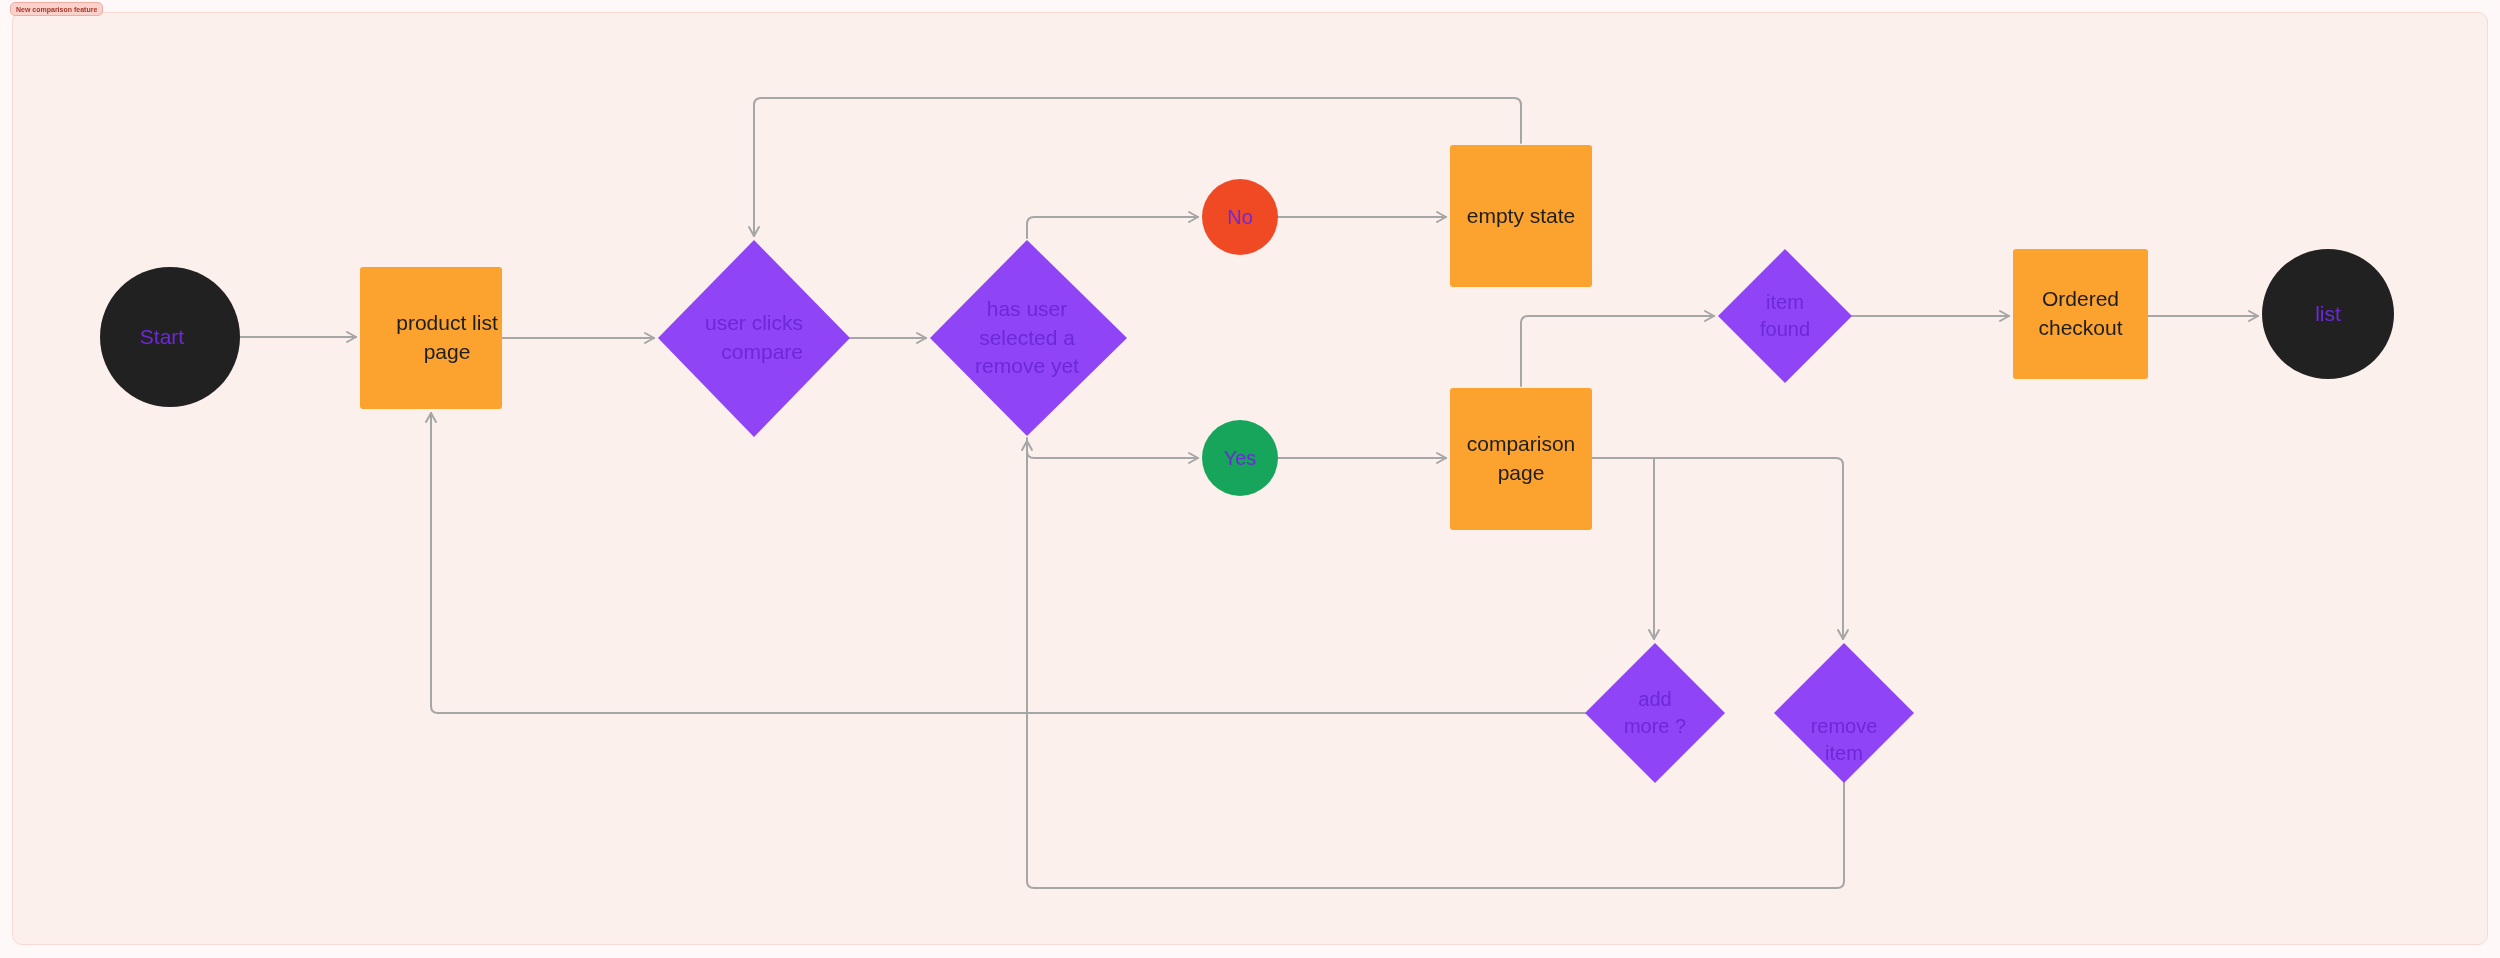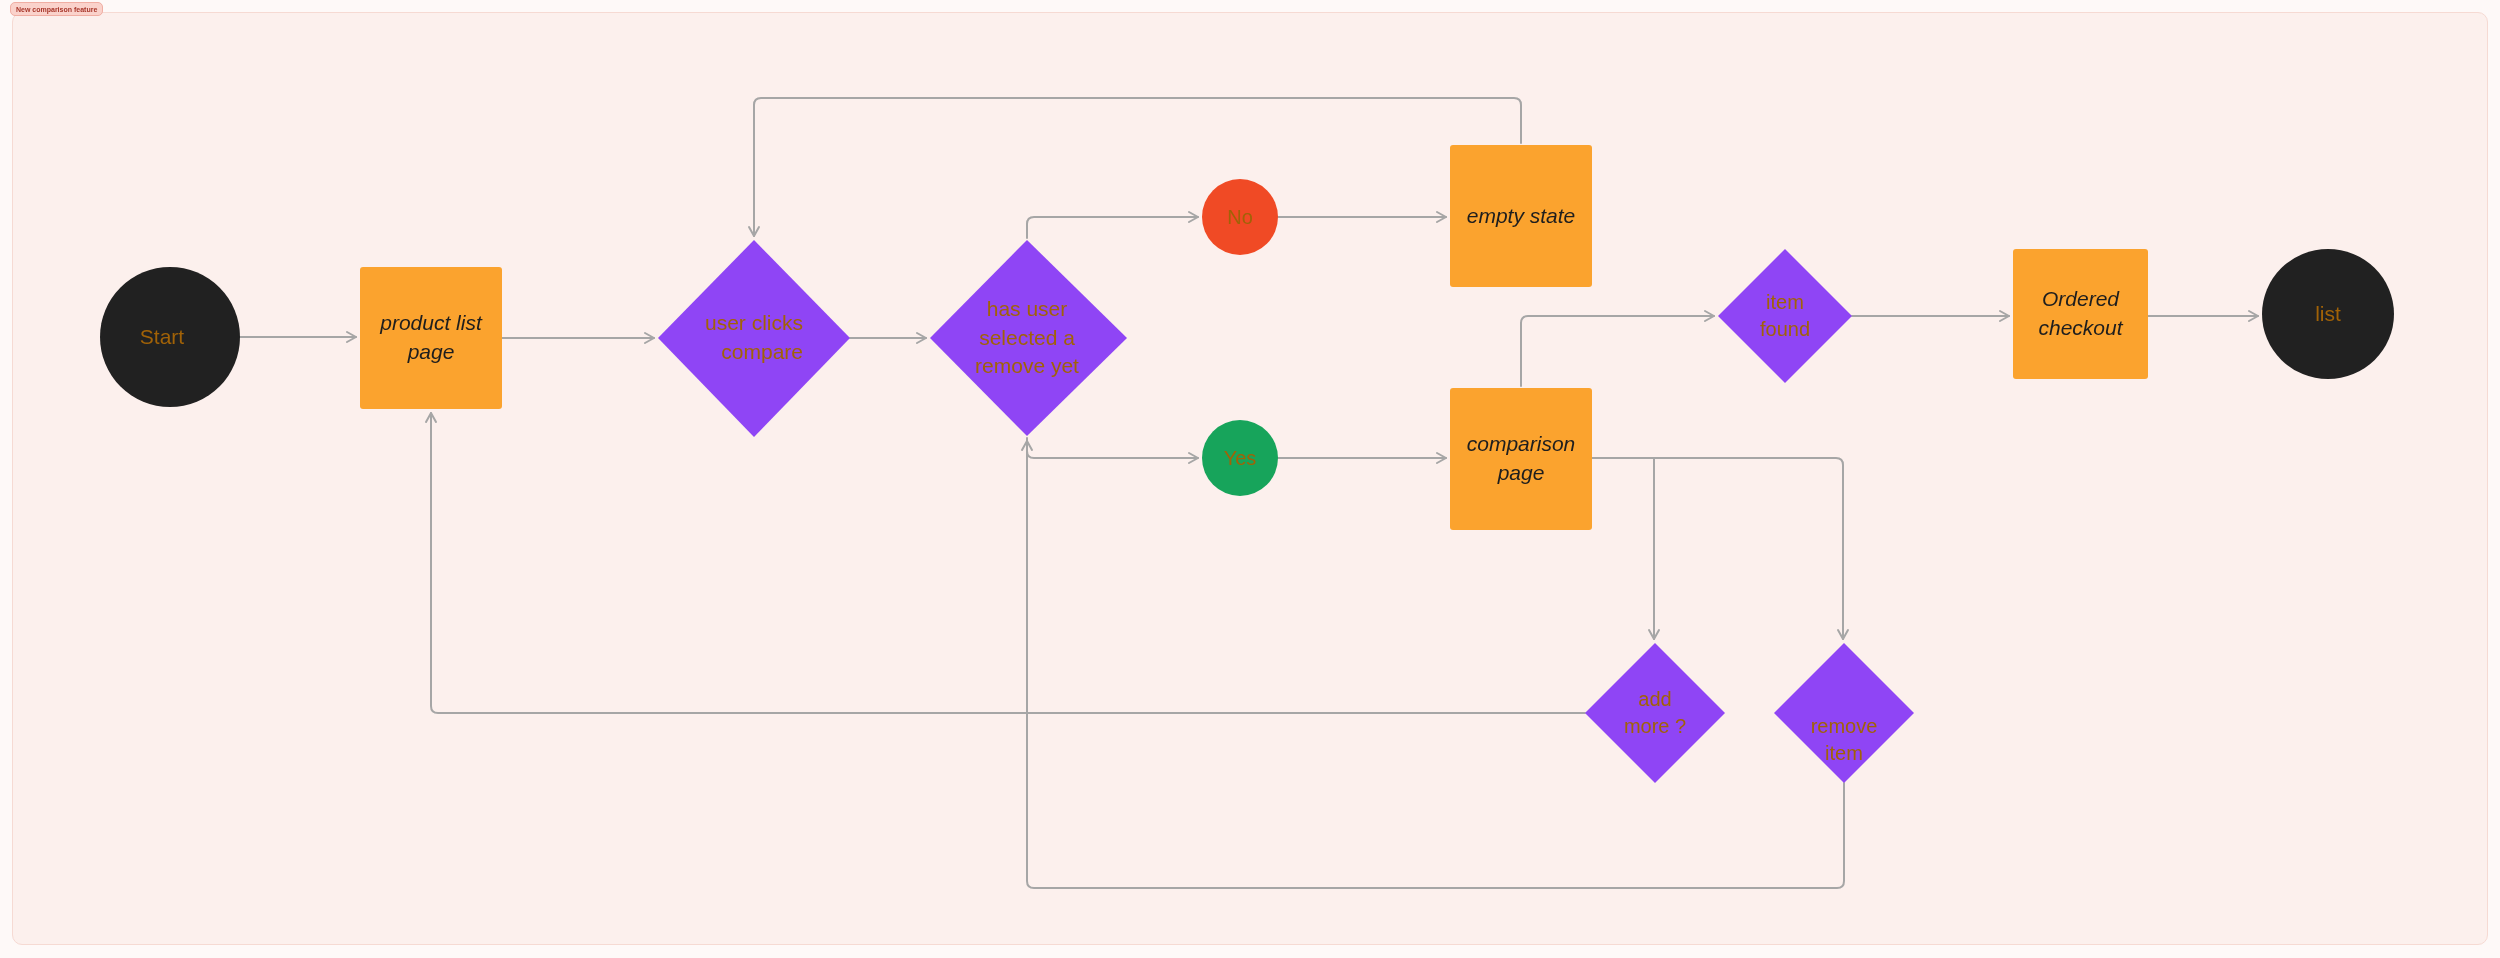--- a/index.html
+++ b/index.html
@@ -23,22 +23,22 @@
   }
   svg.diagram{position:absolute;left:0;top:0;z-index:1;}
   .lbl{
     position:absolute;z-index:2;
     display:flex;align-items:center;justify-content:center;
     text-align:center;white-space:pre-line;
     font-size:21px;line-height:1.38;
     pointer-events:none;
   }
   .lbl.sm{font-size:20px;line-height:1.35;}
-  .wt{color:#a16207;}
-  .dk{color:#1E1E1E;font-style:italic;}
+  .wt{color:#6d28d9;}
+  .dk{color:#1E1E1E;}
 </style>
 </head>
 <body>
 
 <div class="section-frame"></div>
 <div class="section-label">New comparison feature</div>
 
 <svg class="diagram" width="2500" height="958" viewBox="0 0 2500 958" xmlns="http://www.w3.org/2000/svg">
   <defs>
     <marker id="arw" markerWidth="16" markerHeight="16" refX="13" refY="8" orient="auto" markerUnits="userSpaceOnUse">
@@ -73,21 +73,21 @@
   <circle cx="1240" cy="458" r="38" fill="#17A45B"></circle>
   <rect x="1450" y="388" width="142" height="142" rx="3" fill="#FBA32E"></rect>
   <polygon points="1785,249 1852,316 1785,383 1718,316" fill="#8F45F5"></polygon>
   <rect x="2013" y="249" width="135" height="130" rx="3" fill="#FBA32E"></rect>
   <ellipse cx="2328" cy="314" rx="66" ry="65" fill="#212121"></ellipse>
   <polygon points="1655,643 1725,713 1655,783 1585,713" fill="#8F45F5"></polygon>
   <polygon points="1844,643 1914,713 1844,783 1774,713" fill="#8F45F5"></polygon>
 </svg>
 
 <div class="lbl wt" style="left:92px;top:267px;width:140px;height:140px;">Start</div>
-<div class="lbl dk" style="left:360px;top:267px;width:142px;height:142px;">product list
+<div class="lbl dk" style="left:360px;top:267px;width:142px;height:142px;padding-left:16px;">product list
 page</div>
 <div class="lbl wt" style="left:664px;top:288px;width:180px;height:100px;text-align:right;">user clicks
 compare</div>
 <div class="lbl wt" style="left:937px;top:280px;width:180px;height:116px;">has user
 selected a
 remove yet</div>
 <div class="lbl wt sm" style="left:1202px;top:179px;width:76px;height:76px;">No</div>
 <div class="lbl dk" style="left:1450px;top:145px;width:142px;height:142px;">empty state</div>
 <div class="lbl wt sm" style="left:1202px;top:420px;width:76px;height:76px;">Yes</div>
 <div class="lbl dk" style="left:1450px;top:388px;width:142px;height:142px;">comparison

